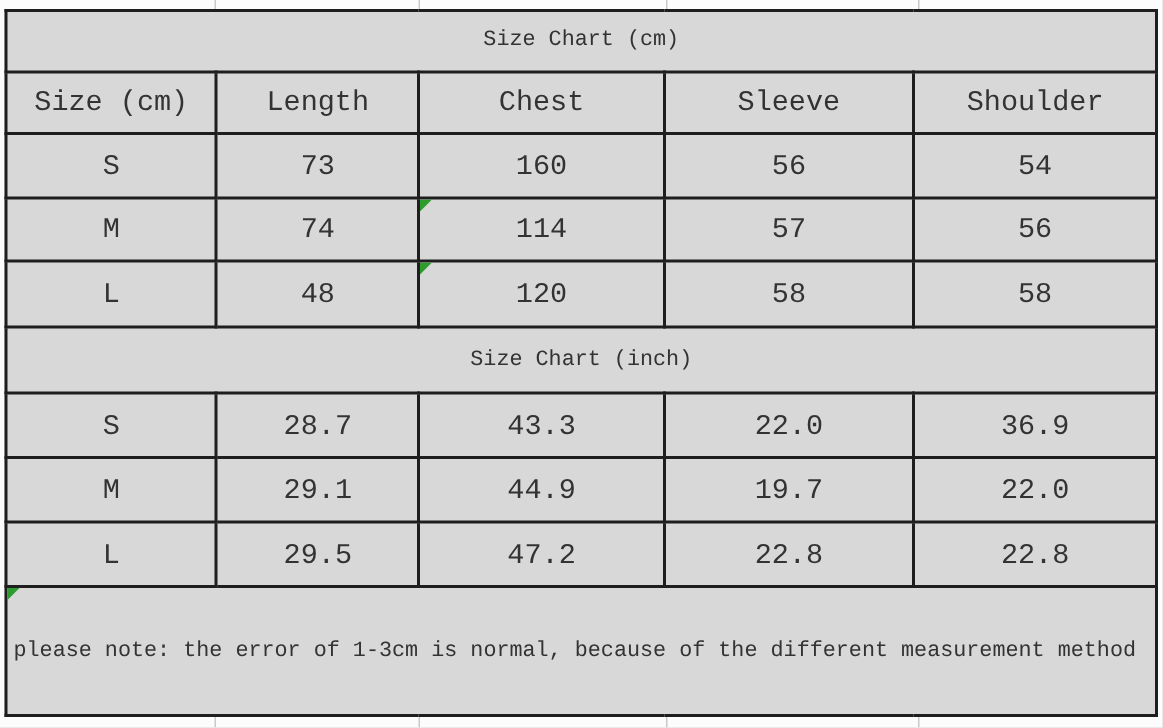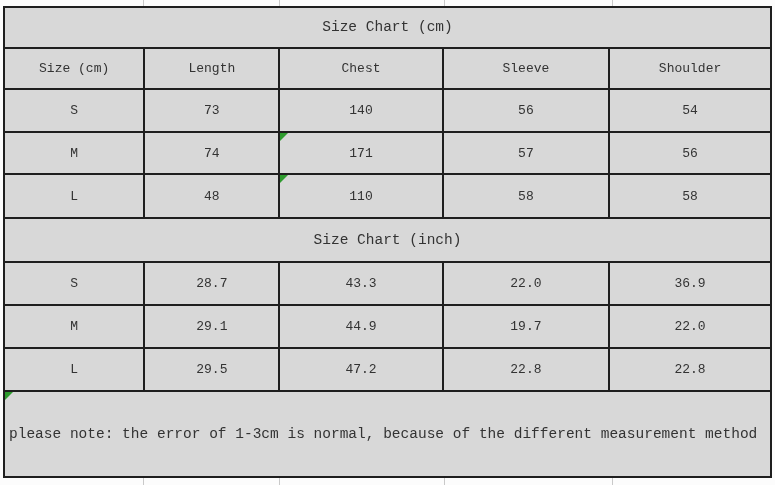--- a/index.html
+++ b/index.html
@@ -17,21 +17,21 @@
   .tick-bottom { bottom: 0; height: 7px; }
   table.size-table {
     position: absolute; left: 3px; top: 6px;
     width: 769px; height: 472px;
     border-collapse: collapse; table-layout: fixed;
     background: #d8d8d8;
   }
   td {
     border: 2px solid #1e1e1e;
     text-align: center; vertical-align: middle;
-    font-size: 13px; color: #333333;
+    font-size: 19px; color: #333333;
     padding: 0; position: relative;
     overflow: hidden; white-space: nowrap;
   }
   .title-cell { font-size: 14.5px; }
   .note-cell {
     text-align: left; padding-left: 4px;
     font-size: 14.5px;
   }
   .flag {
     position: absolute; top: 0; left: 0;
@@ -68,35 +68,35 @@
   <tr class="rh-b">
     <td><span>Size (cm)</span></td>
     <td><span>Length</span></td>
     <td><span>Chest</span></td>
     <td><span>Sleeve</span></td>
     <td><span>Shoulder</span></td>
   </tr>
   <tr class="rh-c">
     <td><span>S</span></td>
     <td><span>73</span></td>
-    <td><span>140</span></td>
+    <td><span>160</span></td>
     <td><span>56</span></td>
     <td><span>54</span></td>
   </tr>
   <tr class="rh-d">
     <td><span>M</span></td>
     <td><span>74</span></td>
-    <td><span class="flag"></span><span>171</span></td>
+    <td><span class="flag"></span><span>114</span></td>
     <td><span>57</span></td>
     <td><span>56</span></td>
   </tr>
   <tr class="rh-e">
     <td><span>L</span></td>
     <td><span>48</span></td>
-    <td><span class="flag"></span><span>110</span></td>
+    <td><span class="flag"></span><span>120</span></td>
     <td><span>58</span></td>
     <td><span>58</span></td>
   </tr>
 
   <tr class="rh-f">
     <td colspan="5" class="title-cell"><span>Size Chart (inch)</span></td>
   </tr>
   <tr class="rh-h">
     <td><span>S</span></td>
     <td><span>28.7</span></td>

